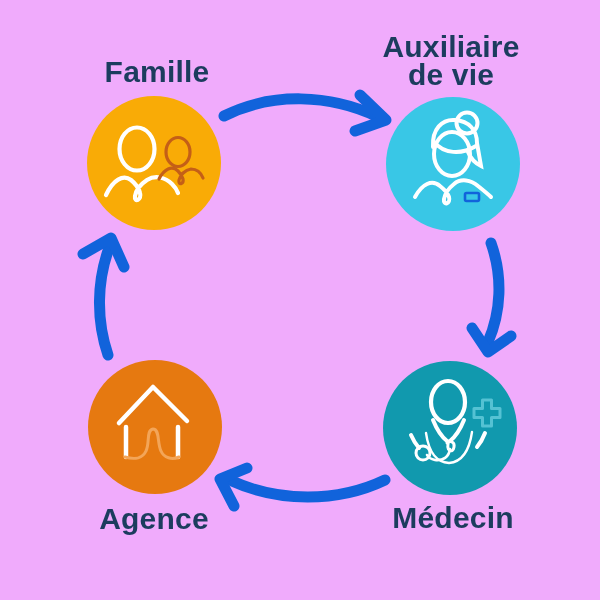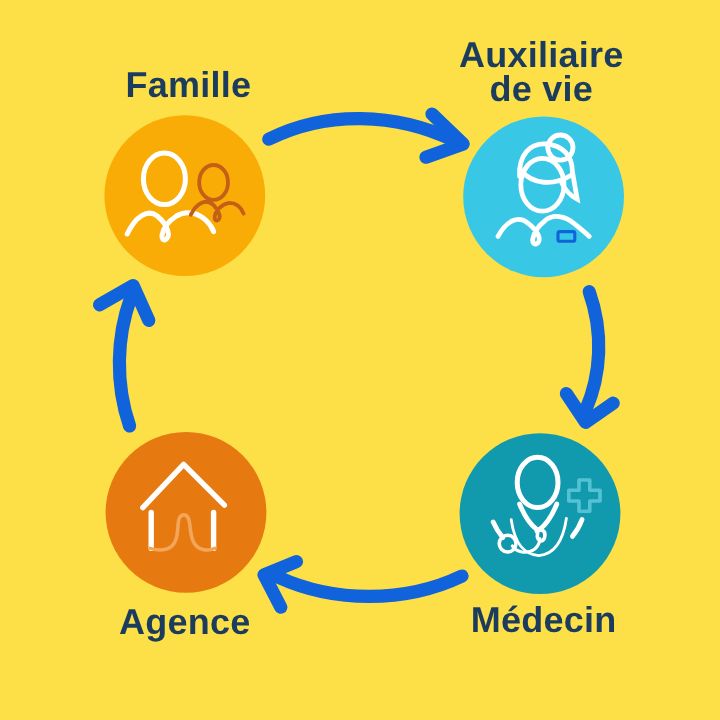--- a/index.html
+++ b/index.html
@@ -1,17 +1,17 @@
 <!DOCTYPE html>
 <html><head>
 <meta charset="utf-8">
 <style>
   html,body { margin:0; padding:0; background:#ffffff; }
   .stage {
-    position:relative; width:600px; height:600px; background:#fde047;
+    position:relative; width:600px; height:600px; background:#f0abfc;
     font-family:"Liberation Sans", sans-serif; overflow:hidden;
   }
   .arrows { position:absolute; left:0; top:0; }
   .arrow path, .arrow polyline {
     fill:none; stroke:#1163DB; stroke-width:11;
     stroke-linecap:round; stroke-linejoin:round;
   }
   .node-circle {
     position:absolute; width:134px; height:134px; border-radius:50%;
   }

